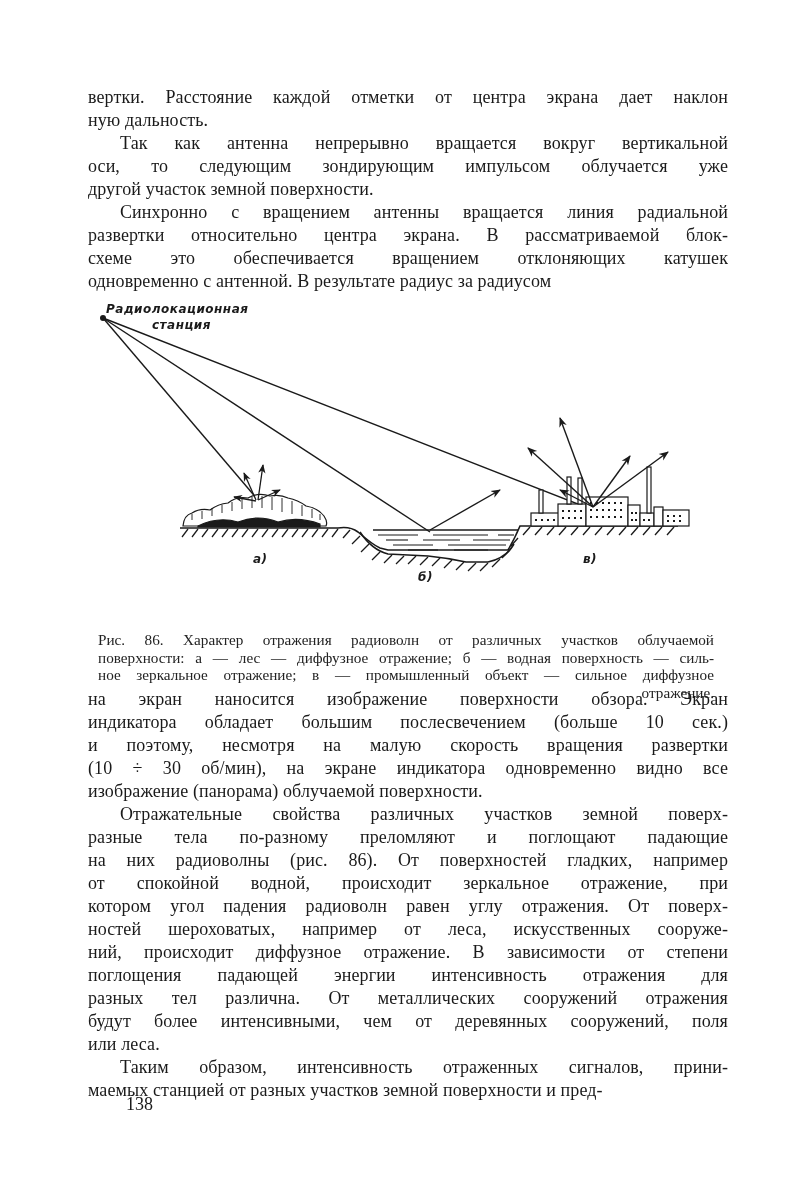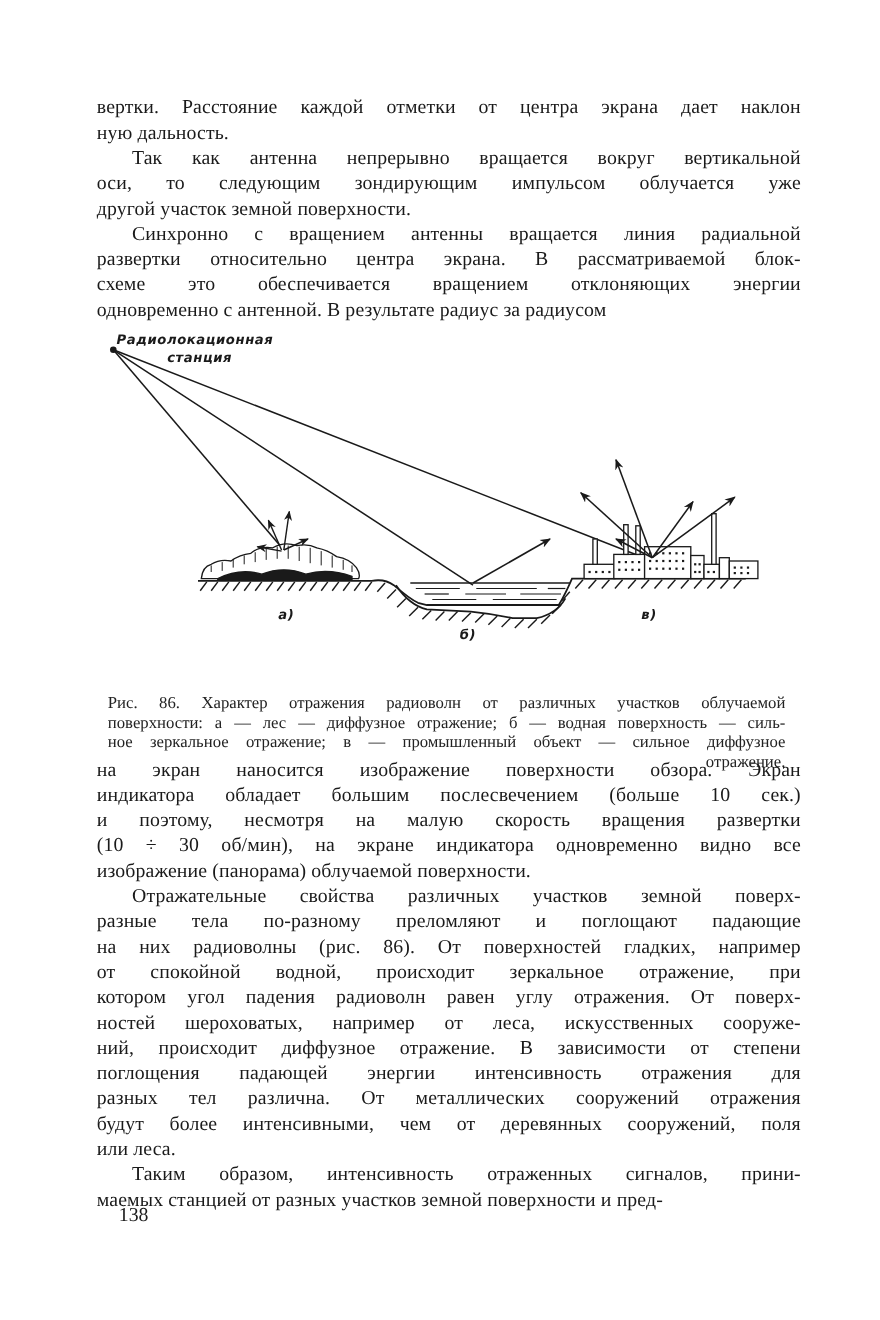--- a/index.html
+++ b/index.html
@@ -19,39 +19,39 @@
       position: absolute; font-family: "DejaVu Sans", sans-serif; font-style: italic; font-weight: bold;
       font-size: 12px; color: #1a1a1a; letter-spacing: 0.5px;
     }
     .caption {
       position: absolute; left: 98px; top: 631px; width: 616px;
       font-size: 15.2px; line-height: 17.5px; color: #222;
     }
     .caption .line { text-align: justify; text-align-last: justify; }
     .caption .center { display: block; text-align: right; }
     .block2 { position: absolute; left: 88px; top: 688px; width: 640px; }
-    .pagenum { position: absolute; left: 108px; top: 1094px; font-size: 18px; text-align: right; }
+    .pagenum { position: absolute; left: 126px; top: 1094px; font-size: 18px; text-align: right; }
   </style>
 </head>
 <body>
 
 <div class="page" id="top-block">
     <div class="para">
       <span class="line">вертки. Расстояние каждой отметки от центра экрана дает наклон</span>
       <span class="line last">ную дальность.</span>
     </div>
     <div class="para">
       <span class="line" style="padding-left: 32px;">Так как антенна непрерывно вращается вокруг вертикальной</span>
       <span class="line">оси, то следующим зондирующим импульсом облучается уже</span>
       <span class="line last">другой участок земной поверхности.</span>
     </div>
     <div class="para">
       <span class="line" style="padding-left: 32px;">Синхронно с вращением антенны вращается линия радиальной</span>
       <span class="line">развертки относительно центра экрана. В рассматриваемой блок-</span>
-      <span class="line">схеме это обеспечивается вращением отклоняющих энергии</span>
+      <span class="line">схеме это обеспечивается вращением отклоняющих катушек</span>
       <span class="line last">одновременно с антенной. В результате радиус за радиусом</span>
     </div>
   </div>
 
 <div class="figure">
   <svg width="640" height="290" viewBox="0 0 640 290">
     <defs>
       <marker id="arr" viewBox="0 0 10 10" refX="9" refY="5" markerWidth="7" markerHeight="7" orient="auto">
         <path d="M0,1 L10,5 L0,9 L3,5 Z" fill="#1a1a1a"></path>
       </marker>

